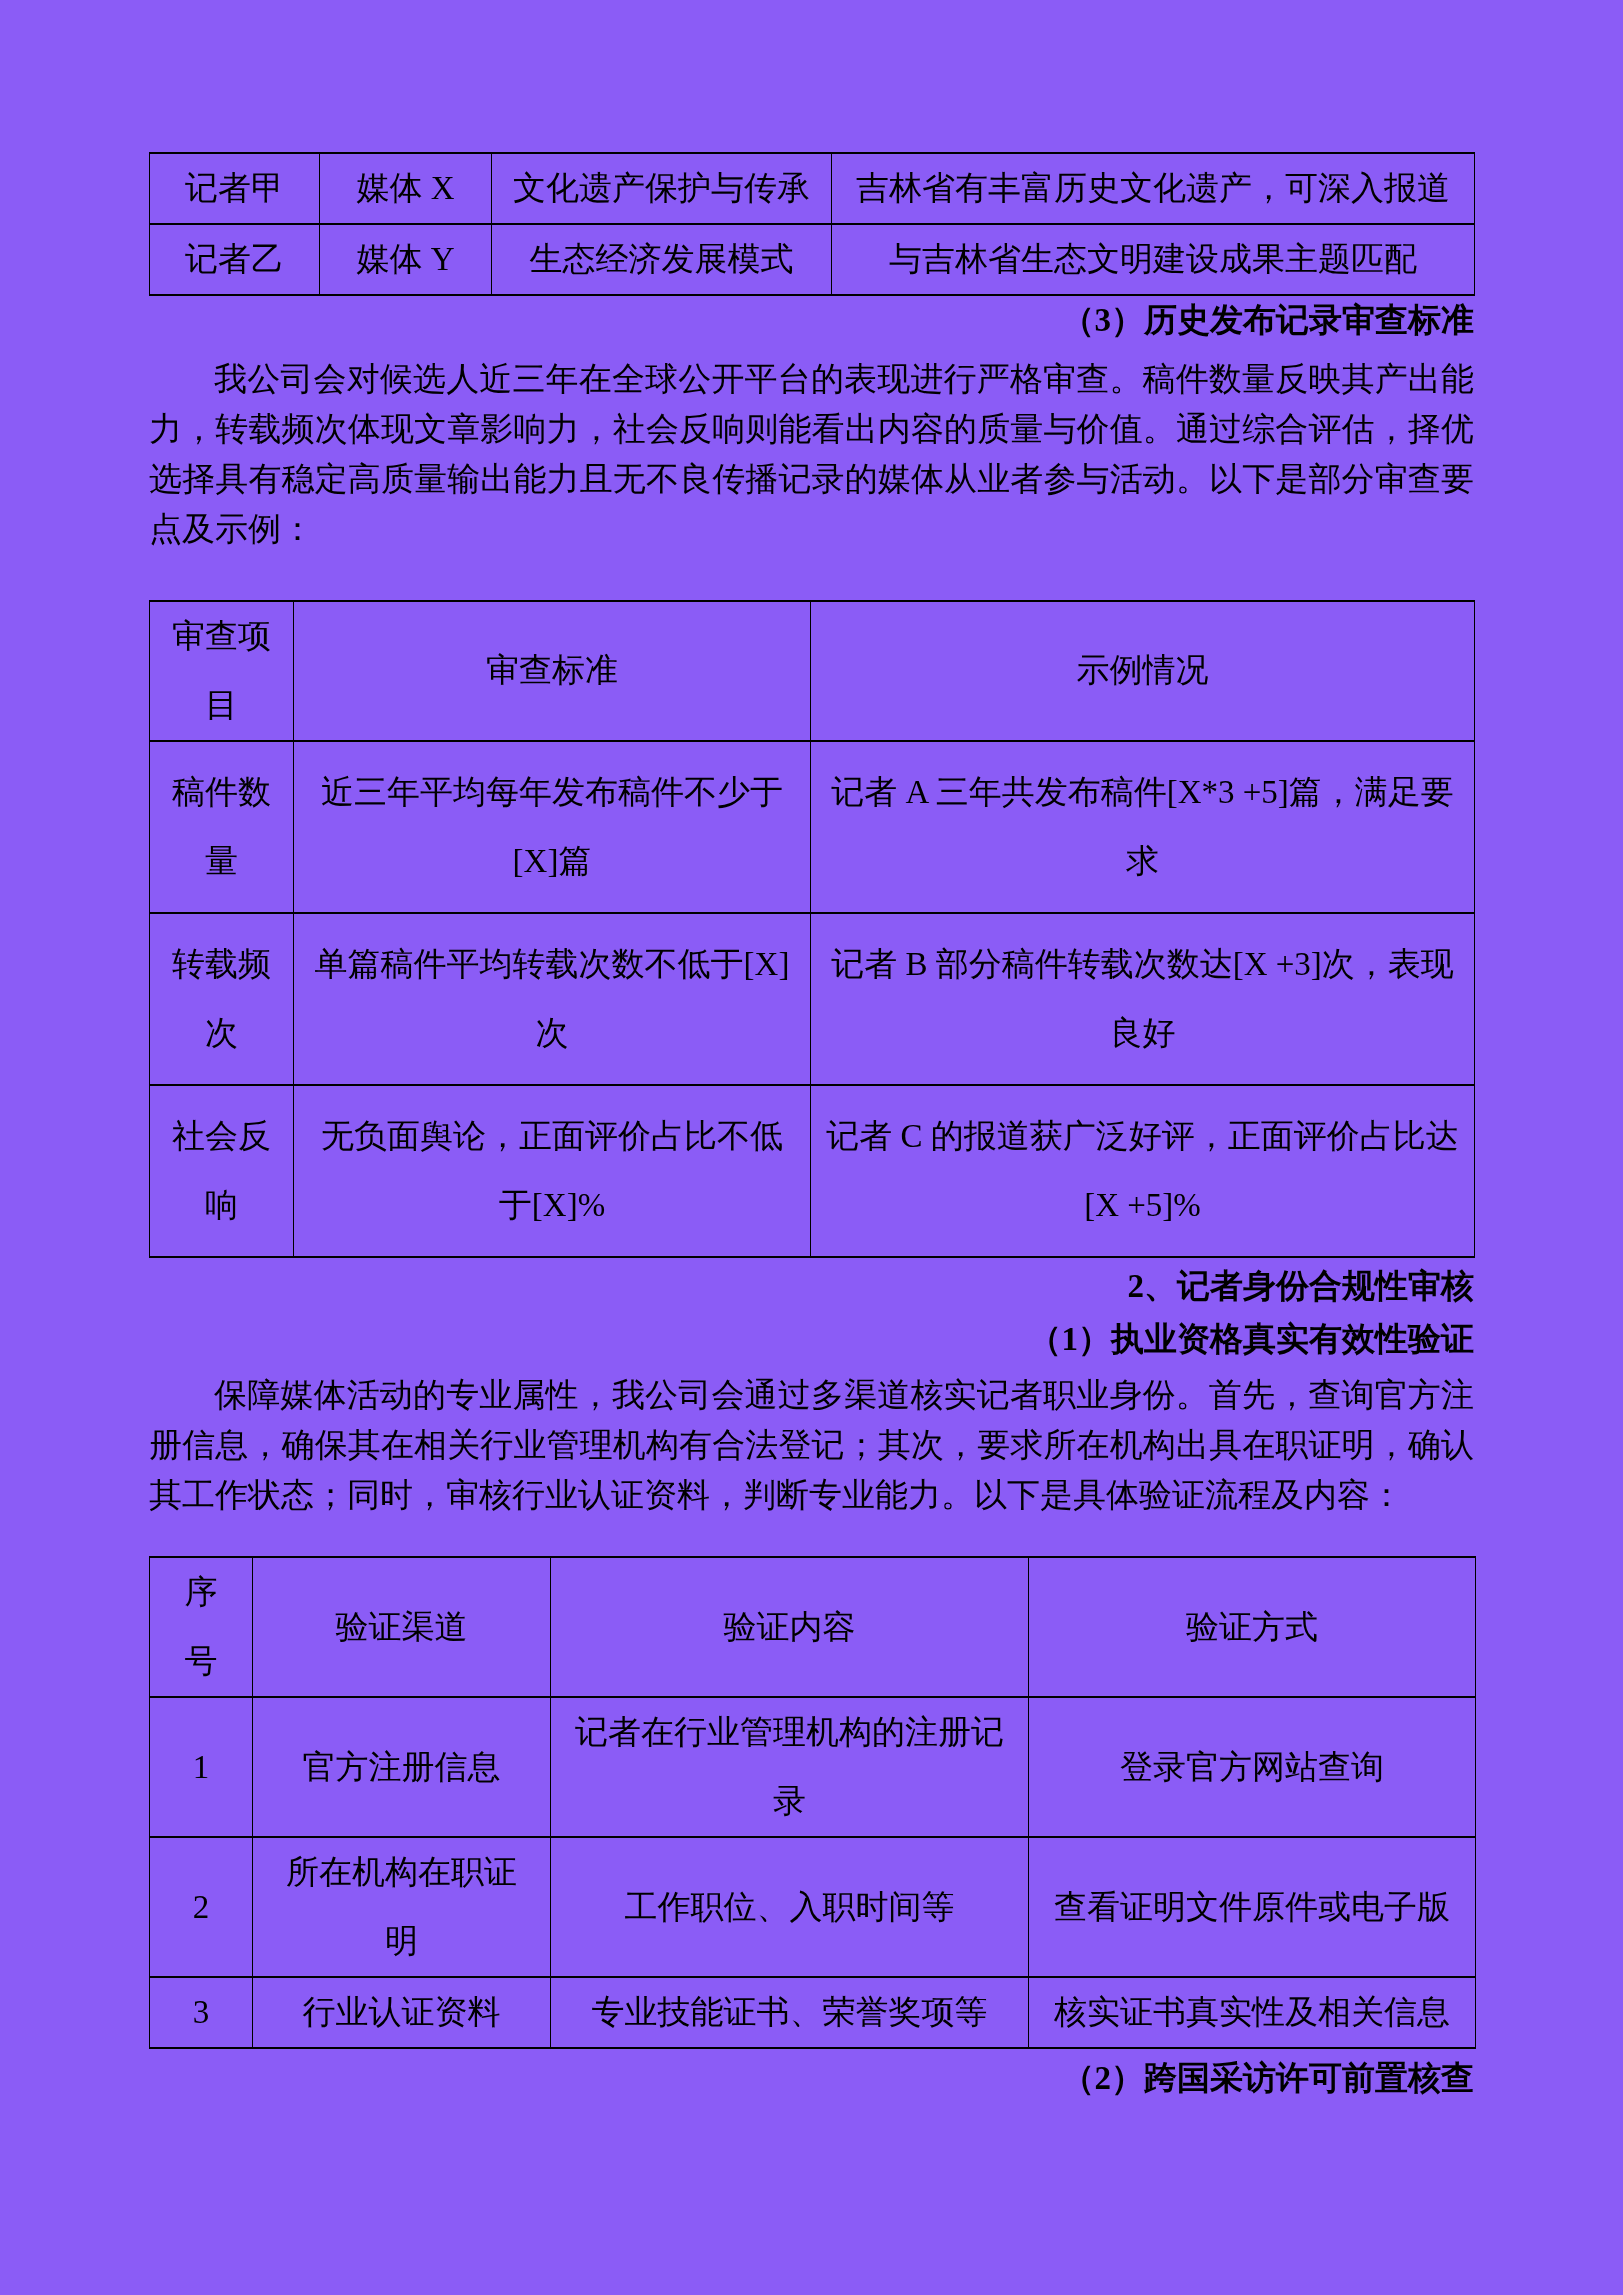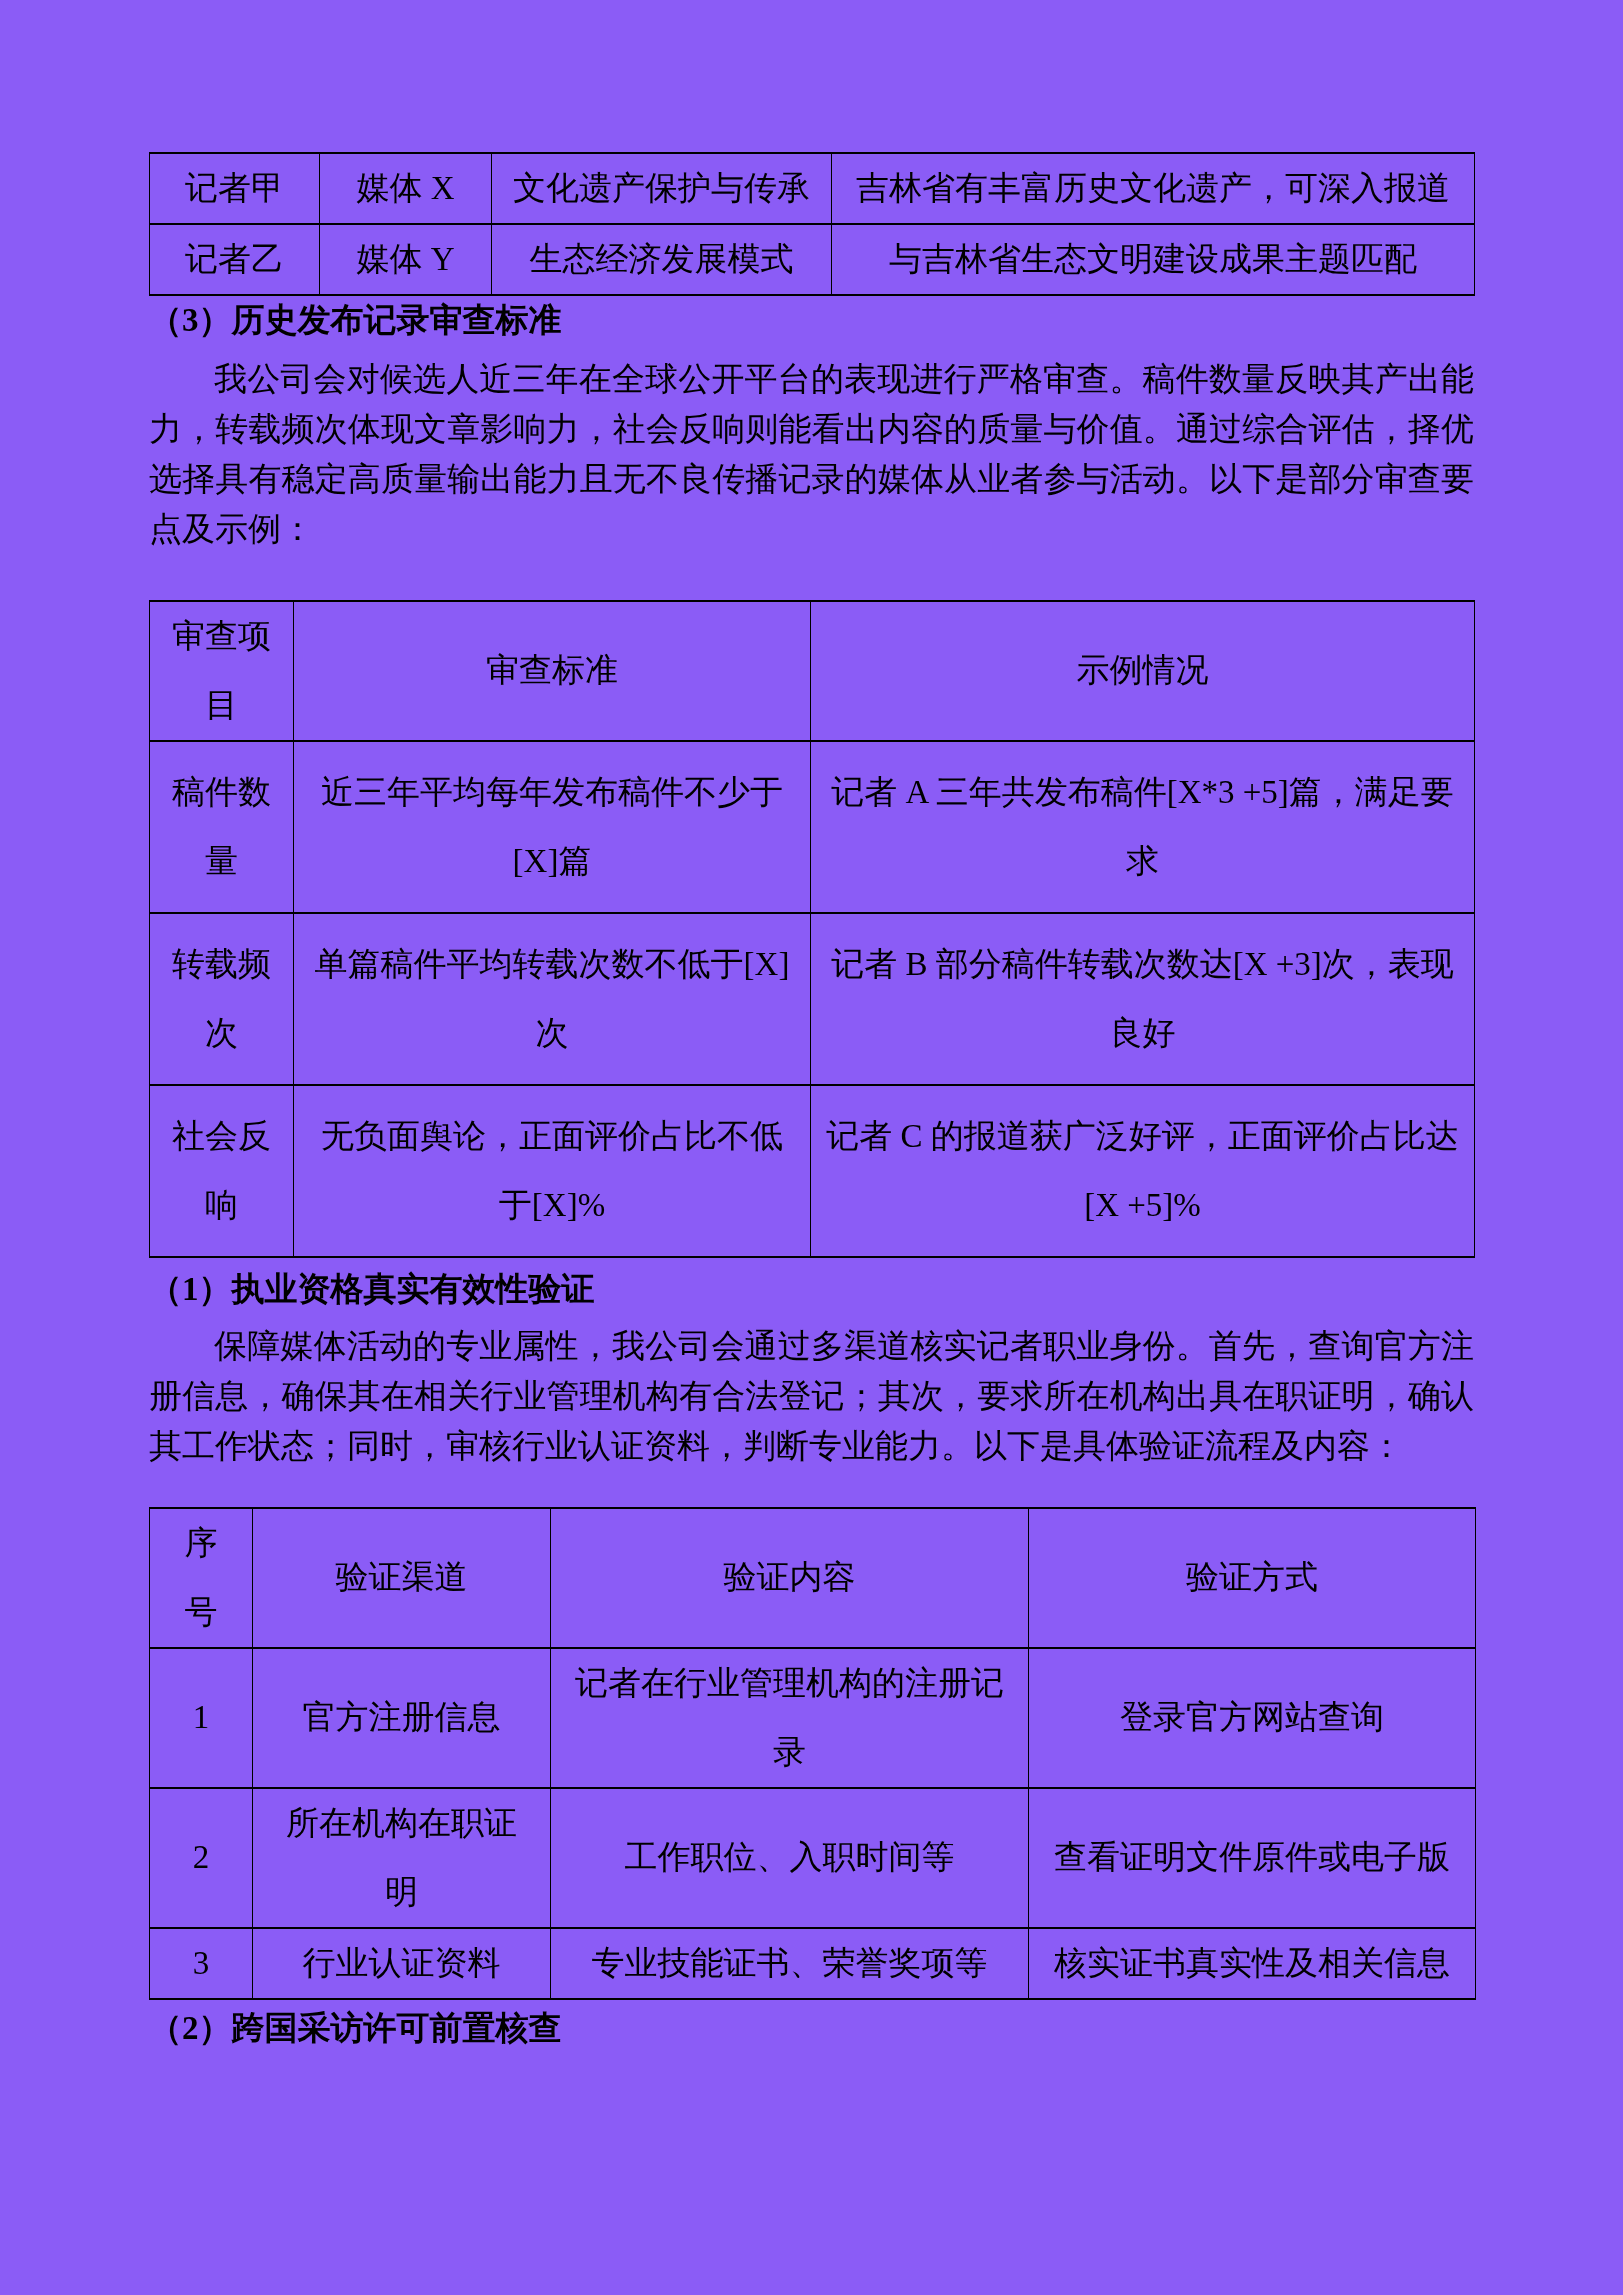--- a/index.html
+++ b/index.html
@@ -41,20 +41,21 @@
   .t2 td.c2 { padding: 16px 13px; }
   
   .t3 td.c0 { padding: 0 19.6px; }
   .t3 td.c1 { padding: 0 23px; }
   .t3 td.c2 { padding: 0 23px; }
   .t3 td.c3 { padding: 0 24px; margin-top: 37px; }
   .heading {
     font-weight: 700;
     line-height: 42px;
     margin: 0;
+    text-align: right;
   }
   .h-after-t1   { margin-top: 2.6px;  }
   .h-level2     { margin-top: 7.9px; }
   .h-sub1       { margin-top: 10.5px; }
   .h-last       { margin-top: 7.9px; }
   p.body-par {
     margin: 13px 0 0 0;
     line-height: 50px;
     text-align: justify;
     text-indent: 65px;
@@ -117,20 +118,21 @@
         <td class="c2">记者 B 部分稿件转载次数达[X +3]次，表现良好</td>
       </tr>
       <tr>
         <td class="c0">社会反响</td>
         <td class="c1">无负面舆论，正面评价占比不低于[X]%</td>
         <td class="c2">记者 C 的报道获广泛好评，正面评价占比达[X +5]%</td>
       </tr>
     </tbody>
   </table>
 
+  <div class="heading h-level2">2、记者身份合规性审核</div>
   <div class="heading h-sub1">（1）执业资格真实有效性验证</div>
   <p class="body-par body-par2">保障媒体活动的专业属性，我公司会通过多渠道核实记者职业身份。首先，查询官方注册信息，确保其在相关行业管理机构有合法登记；其次，要求所在机构出具在职证明，确认其工作状态；同时，审核行业认证资料，判断专业能力。以下是具体验证流程及内容：</p>
 
   <table class="doc-table t3">
     <colgroup>
       <col style="width:103px">
         <col style="width:298px">
         <col style="width:478px">
         <col style="width:447px">
     </colgroup>

